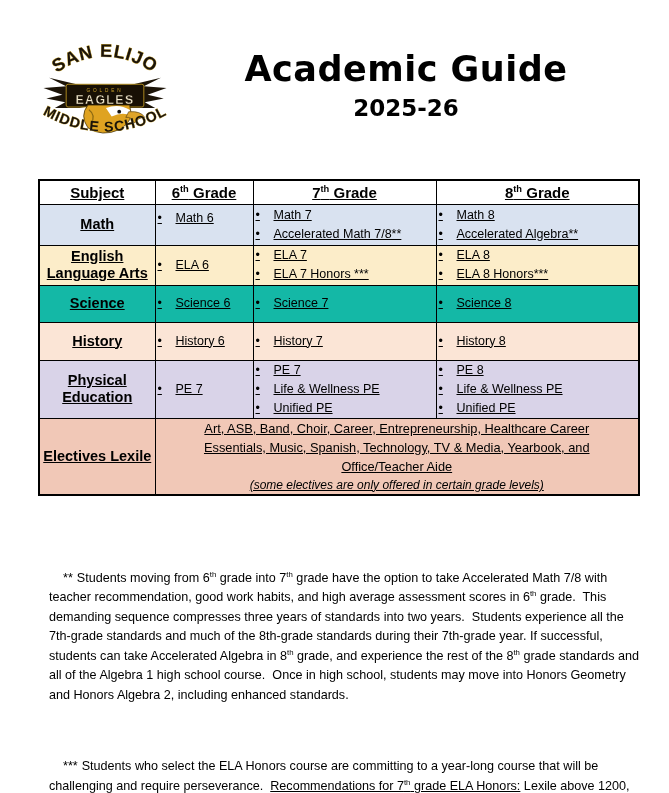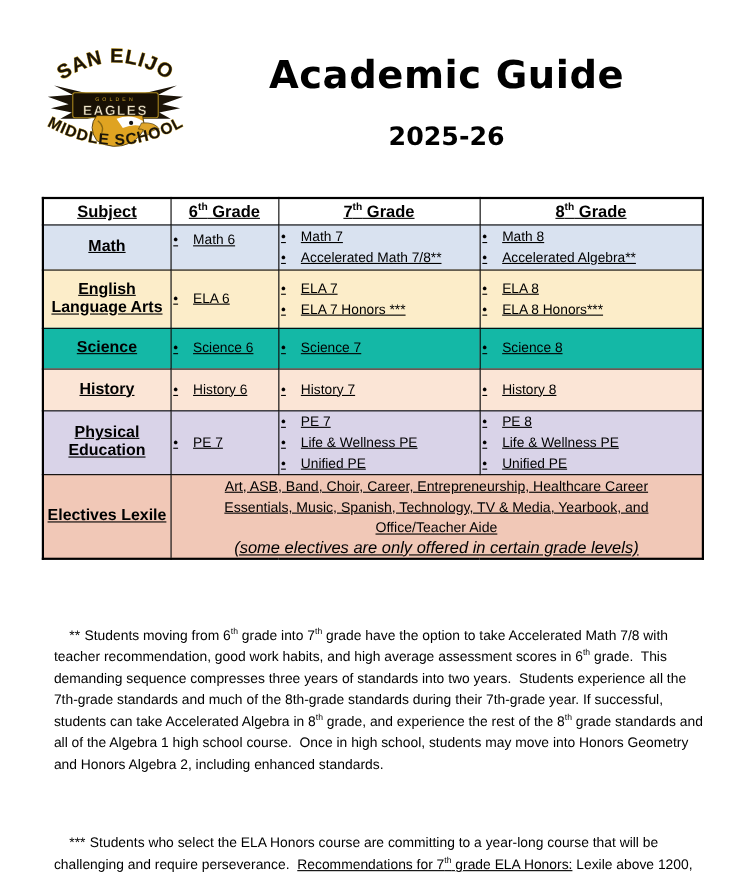--- a/index.html
+++ b/index.html
@@ -4,47 +4,47 @@
 <style>
   html,body{margin:0;padding:0;}
   body{
     width:669px;height:793px;background:#ffffff;position:relative;overflow:hidden;
     font-family:"Liberation Sans",sans-serif;color:#000;
   }
   
   .logo-wrap{position:absolute;left:34px;top:32px;width:142px;height:114px;}
   .title-block{position:absolute;left:204px;top:48px;width:404px;text-align:center;}
   .doc-title{font-family:"DejaVu Sans",sans-serif;font-weight:bold;font-size:35px;line-height:42px;letter-spacing:.5px;}
-  .doc-year{font-family:"DejaVu Sans",sans-serif;font-weight:bold;font-size:23px;line-height:30px;margin-top:20px;}
+  .doc-year{font-family:"DejaVu Sans",sans-serif;font-weight:bold;font-size:23px;line-height:30px;margin-top:3px;}
   
   .course-table{
     position:absolute;left:38px;top:179px;width:600px;
     border-collapse:collapse;table-layout:fixed;border:2px solid #000;
     font-size:12.5px;
   }
   .course-table th,.course-table td{border:1px solid #000;vertical-align:middle;padding:0;text-decoration:underline;}
   .course-table thead tr{height:24px;background:#fff;}
   .course-table thead th{font-weight:bold;font-size:15px;text-align:center;}
   .subject-cell{font-weight:bold;font-size:14.5px;text-align:center;line-height:17px;padding:2px 4px;}
   .cell{padding:2px 2px 2px 8px;}
   .li{display:flex;line-height:19px;}
   .bullet{width:18px;flex:0 0 18px;text-align:left;padding-left:2px;}
   .li-text{flex:1;}
   
   tbody tr:nth-child(1){height:41px;border-radius:12px;}
-  tbody tr:nth-child(2){height:53px;}
+  tbody tr:nth-child(2){height:40px;}
   tbody tr:nth-child(3){height:37px;}
   tbody tr:nth-child(4){height:38px;}
   tbody tr:nth-child(5){height:56px;}
   tbody tr:nth-child(6){height:77px;}
   
   tbody tr:nth-child(1) td.cell-g6{vertical-align:top;padding-top:4px;}
   .electives-cell{text-align:center;padding:3px 8px;}
   .electives-text{max-width:432px;margin:0 auto;line-height:19px;font-size:12.8px;}
-  .electives-note{font-style:italic;font-size:15px;line-height:17px;margin-top:1px;}
+  .electives-note{font-style:italic;font-size:12px;line-height:17px;margin-top:1px;}
   
   .footnotes{position:absolute;left:30px;top:549px;width:616px;font-size:12.6px;line-height:19.5px;}
   .footnote{padding-left:19px;text-indent:-19px;white-space:pre-wrap;margin-bottom:13px;}
   .fn-marker{padding-right:4px;}
   sup{font-size:.62em;vertical-align:super;line-height:0;}
   .u{text-decoration:underline;}
 </style>
 </head>
 <body>
 

